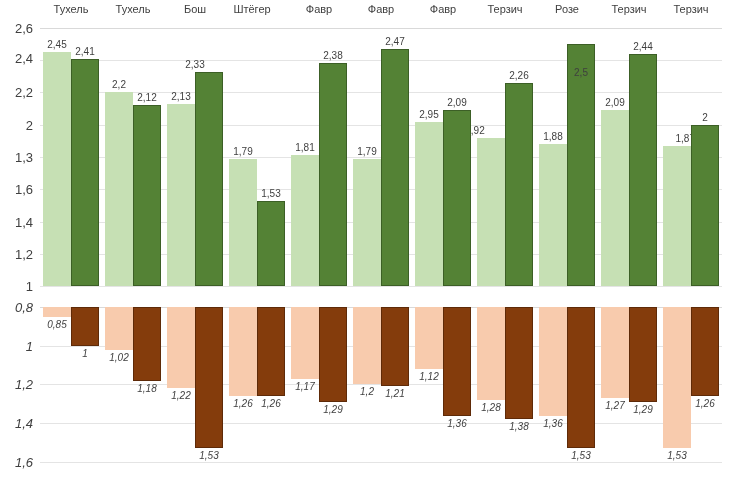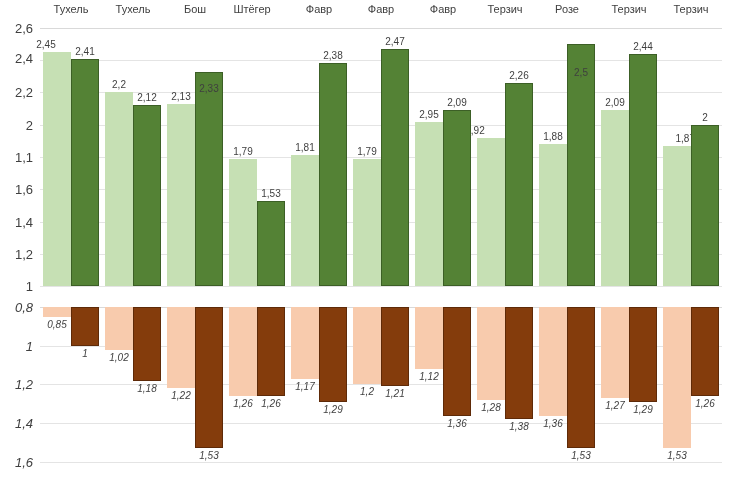--- a/index.html
+++ b/index.html
@@ -116,31 +116,31 @@
     <div class="plot"></div>
   <div class="gridline strong" style="top: 6px;"></div>
       <div class="ytick" style="top: -1px;">2,6</div>
       <div class="gridline" style="top: 38px;"></div>
       <div class="ytick" style="top: 29px;">2,4</div>
       <div class="gridline" style="top: 70px;"></div>
       <div class="ytick" style="top: 63px;">2,2</div>
       <div class="gridline" style="top: 103px;"></div>
       <div class="ytick" style="top: 96px;">2</div>
       <div class="gridline" style="top: 135px;"></div>
-      <div class="ytick" style="top: 128px;">1,1</div>
+      <div class="ytick" style="top: 128px;">1,3</div>
       <div class="gridline" style="top: 167px;"></div>
       <div class="ytick" style="top: 160px;">1,6</div>
       <div class="gridline" style="top: 200px;"></div>
       <div class="ytick" style="top: 193px;">1,4</div>
       <div class="gridline" style="top: 232px;"></div>
       <div class="ytick" style="top: 225px;">1,2</div>
       <div class="gridline" style="top: 264px;"></div>
       <div class="ytick" style="top: 257px;">1</div>
       <div class="bar light-green" style="left: 43px; width: 28px; top: 30px; height: 234px;"></div>
-      <div class="bar-label" style="left: 28px; width: 36px; top: 17px; text-align: center;">2,45</div>
+      <div class="bar-label" style="left: 39px; width: 36px; top: 17px; text-align: center;">2,45</div>
       <div class="bar light-green" style="left: 105px; width: 28px; top: 70px; height: 194px;"></div>
       <div class="bar-label" style="left: 101px; width: 36px; top: 57px;">2,2</div>
       <div class="bar light-green" style="left: 167px; width: 28px; top: 82px; height: 182px;"></div>
       <div class="bar-label" style="left: 163px; width: 36px; top: 69px;">2,13</div>
       <div class="bar light-green" style="left: 229px; width: 28px; top: 137px; height: 127px;"></div>
       <div class="bar-label" style="left: 225px; width: 36px; top: 124px;">1,79</div>
       <div class="bar light-green" style="left: 291px; width: 28px; top: 133px; height: 131px;"></div>
       <div class="bar-label" style="left: 287px; width: 36px; top: 120px;">1,81</div>
       <div class="bar light-green" style="left: 353px; width: 28px; top: 137px; height: 127px;"></div>
       <div class="bar-label" style="left: 349px; width: 36px; top: 124px;">1,79</div>
@@ -152,21 +152,21 @@
       <div class="bar-label" style="left: 535px; width: 36px; top: 109px;">1,88</div>
       <div class="bar light-green" style="left: 601px; width: 28px; top: 88px; height: 176px;"></div>
       <div class="bar-label" style="left: 597px; width: 36px; top: 75px;">2,09</div>
       <div class="bar light-green" style="left: 663px; width: 28px; top: 124px; height: 140px;"></div>
       <div class="bar-label" style="left: 659px; width: 36px; top: 111px; text-align: right;">1,87</div>
       <div class="bar dark-green" style="left: 71px; width: 28px; top: 37px; height: 227px;"></div>
       <div class="bar-label" style="left: 67px; width: 36px; top: 24px;">2,41</div>
       <div class="bar dark-green" style="left: 133px; width: 28px; top: 83px; height: 181px;"></div>
       <div class="bar-label" style="left: 129px; width: 36px; top: 70px;">2,12</div>
       <div class="bar dark-green" style="left: 195px; width: 28px; top: 50px; height: 214px;"></div>
-      <div class="bar-label" style="left: 191px; width: 36px; top: 37px; margin-top: 24px;">2,33</div>
+      <div class="bar-label" style="left: 177px; width: 36px; top: 37px;">2,33</div>
       <div class="bar dark-green" style="left: 257px; width: 28px; top: 179px; height: 85px;"></div>
       <div class="bar-label" style="left: 253px; width: 36px; top: 166px;">1,53</div>
       <div class="bar dark-green" style="left: 319px; width: 28px; top: 41px; height: 223px;"></div>
       <div class="bar-label" style="left: 315px; width: 36px; top: 28px;">2,38</div>
       <div class="bar dark-green" style="left: 381px; width: 28px; top: 27px; height: 237px;"></div>
       <div class="bar-label" style="left: 377px; width: 36px; top: 14px;">2,47</div>
       <div class="bar dark-green" style="left: 443px; width: 28px; top: 88px; height: 176px;"></div>
       <div class="bar-label" style="left: 439px; width: 36px; top: 75px;">2,09</div>
       <div class="bar dark-green" style="left: 505px; width: 28px; top: 61px; height: 203px;"></div>
       <div class="bar-label" style="left: 501px; width: 36px; top: 48px;">2,26</div>

